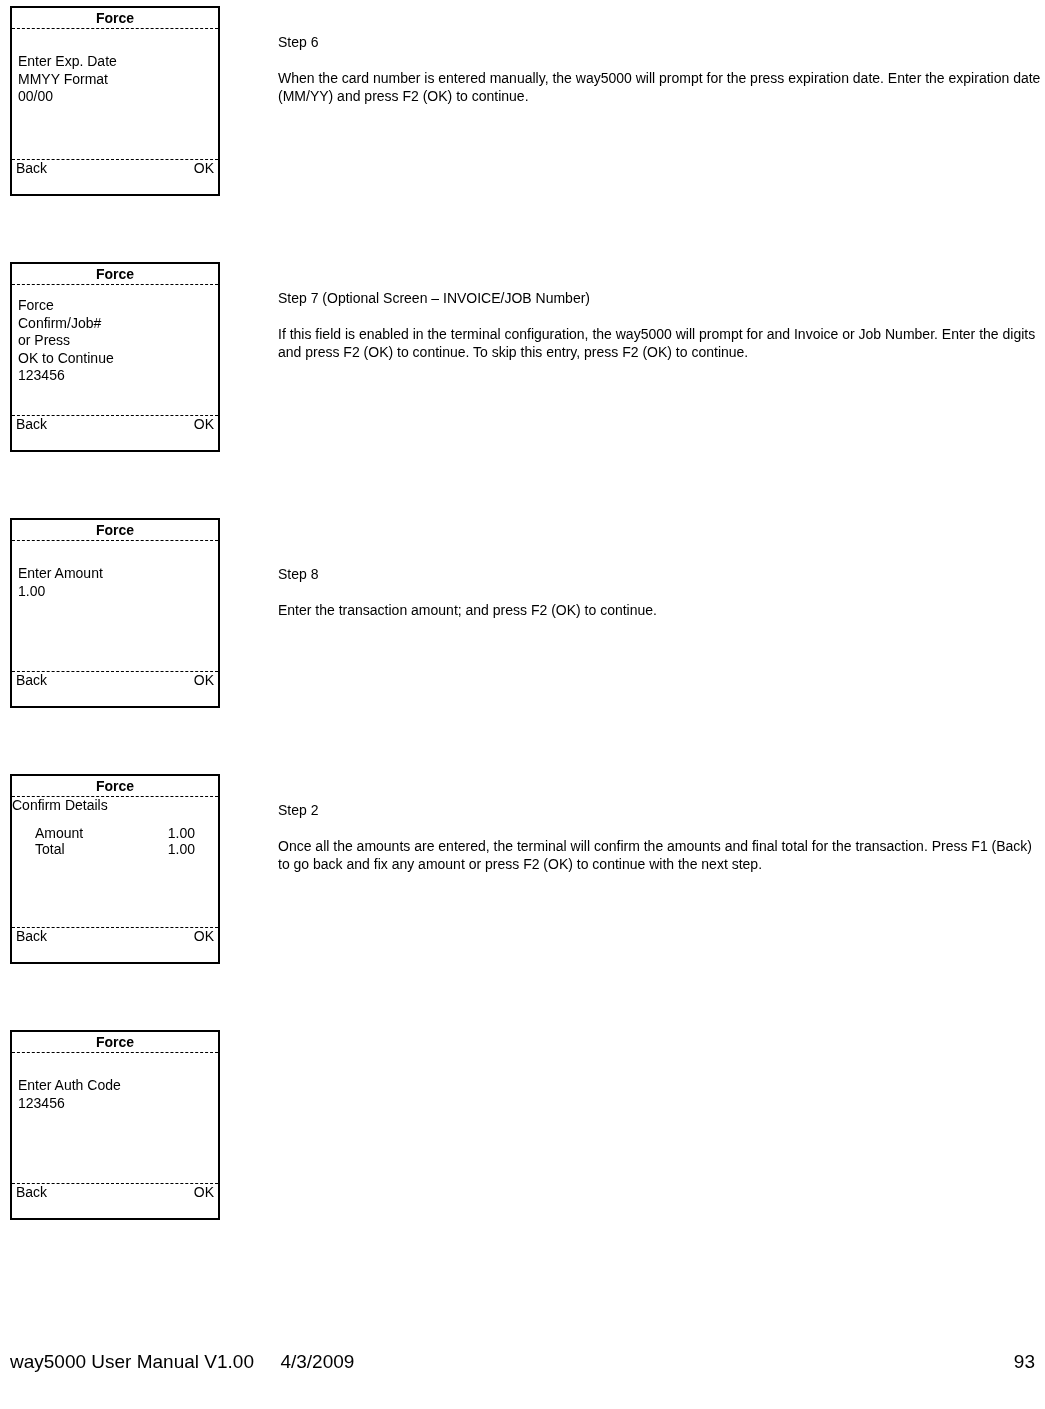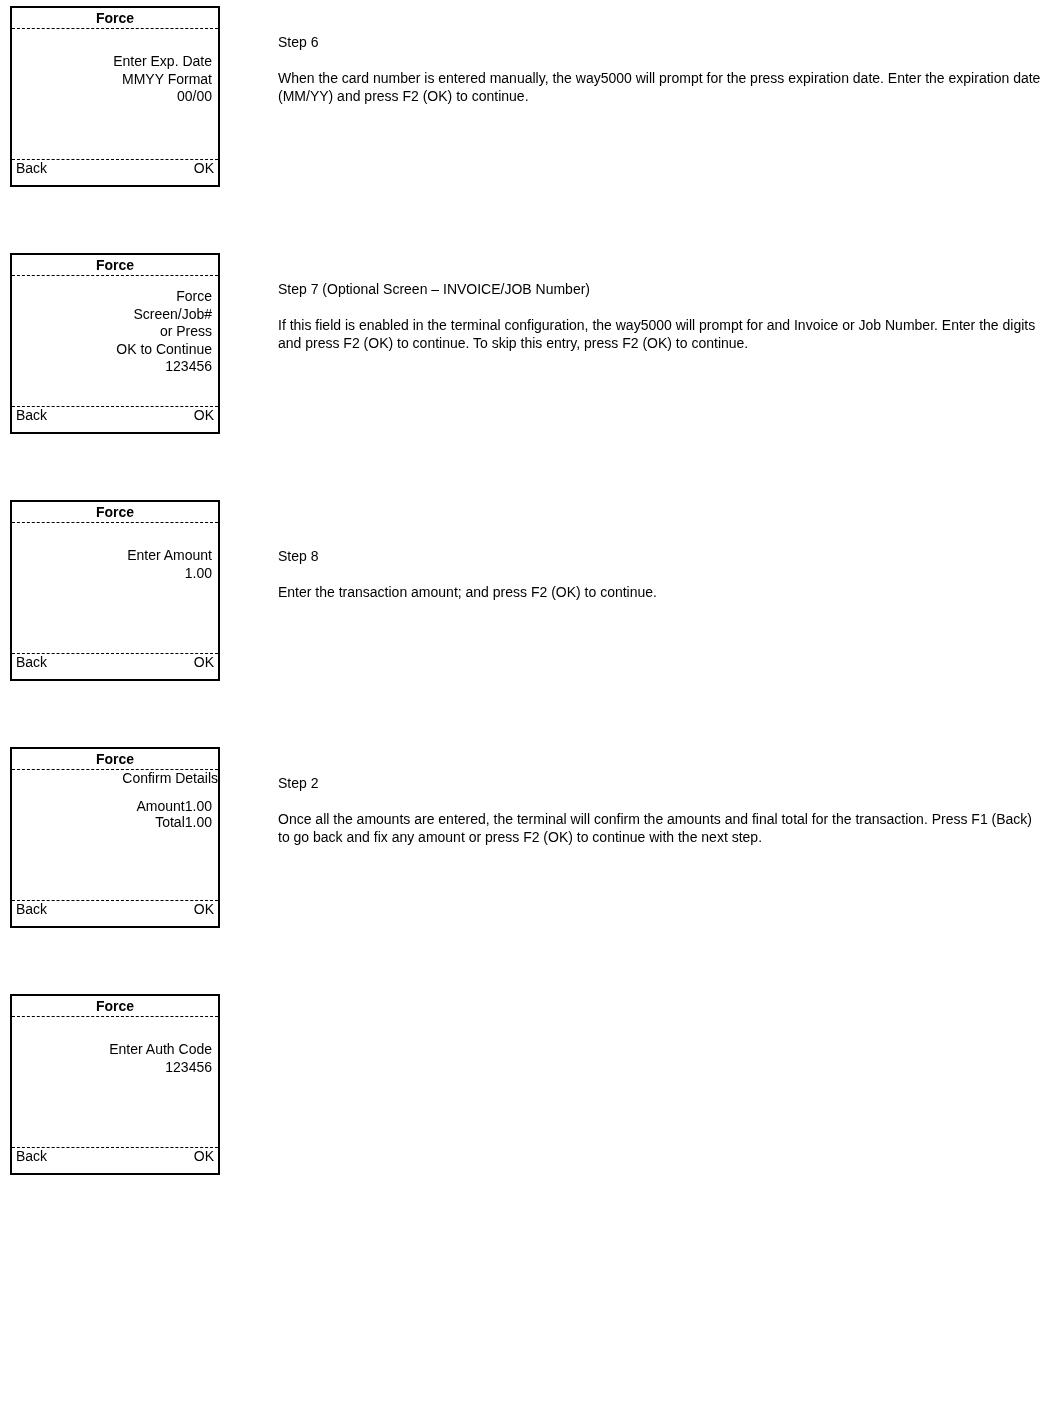--- a/index.html
+++ b/index.html
@@ -1,25 +1,25 @@
 <!DOCTYPE html>
 <html><head>
 <meta charset="utf-8">
 <style>
   html,body{margin:0;padding:0;background:#fff;color:#000;font-family:Arial,Helvetica,sans-serif;font-size:16px}
   .page{width:1045px;height:1409px;position:relative;box-sizing:border-box;padding:6px 0 0 10px}
   .row{display:flex;align-items:flex-start;margin-bottom:66px}
   .terminal{width:210px;border:2px solid #000;box-sizing:border-box;margin-right:58px;font-size:14px}
   .t-title{text-align:center;font-weight:bold;border-bottom:1.5px dashed #000;padding:2px 0}
   .t-body{min-height:130px;padding:8px 6px 4px;box-sizing:border-box}
-  .t-body .ln{text-align:right;line-height:1.25}
-  .t-foot{border-top:1.5px dashed #000;display:flex;justify-content:space-between;padding:0 4px 9px;font-size:14px}
+  .t-body .ln{text-align:left;line-height:1.25}
+  .t-foot{border-top:1.5px dashed #000;display:flex;justify-content:space-between;padding:0 4px 18px;font-size:14px}
   .desc{flex:1;font-size:14px;line-height:1.28;padding-top:28px}
   .desc .step{margin-bottom:18px}
-  .kv{display:flex;justify-content:flex-end;padding:0 6px}
+  .kv{display:flex;justify-content:space-between;padding:0 23px}
   .footer{position:absolute;left:10px;bottom:36px;width:1025px;display:flex;justify-content:space-between;font-size:19px}
 </style>
 </head>
 <body>
 <div class="page">
 
 <div class="row">
   <div class="terminal">
     <div class="t-title">Force</div>
     <div class="t-body" style="padding-top:24px">
@@ -36,21 +36,21 @@
     <div class="step">Step 6</div>
     <div>When the card number is entered manually, the way5000 will prompt for the press expiration date. Enter the expiration date (MM/YY) and press F2 (OK) to continue.</div>
   </div>
 </div>
 
 <div class="row">
   <div class="terminal">
     <div class="t-title">Force</div>
     <div class="t-body" style="padding-top:12px">
       <div class="ln">Force</div>
-      <div class="ln">Screen/Job#</div>
+      <div class="ln">Confirm/Job#</div>
       <div class="ln">or Press</div>
       <div class="ln">OK to Continue</div>
       <div class="ln">123456</div>
     </div>
     <div class="t-foot">
       <span>Back</span>
       <span>OK</span>
     </div>
   </div>
   <div class="desc">
@@ -113,14 +113,22 @@
     </div>
     <div class="t-foot">
       <span>Back</span>
       <span>OK</span>
     </div>
   </div>
   <div class="desc" style="padding-top:40px">
   </div>
 </div>
 
+<div class="footer">
+  <span>
+    <span>way5000 User Manual V1.00</span>
+    &nbsp;&nbsp;&nbsp;
+    <span>4/3/2009</span>
+  </span>
+  <span>93</span>
+</div>
 
 </div>
 
 </body></html>

